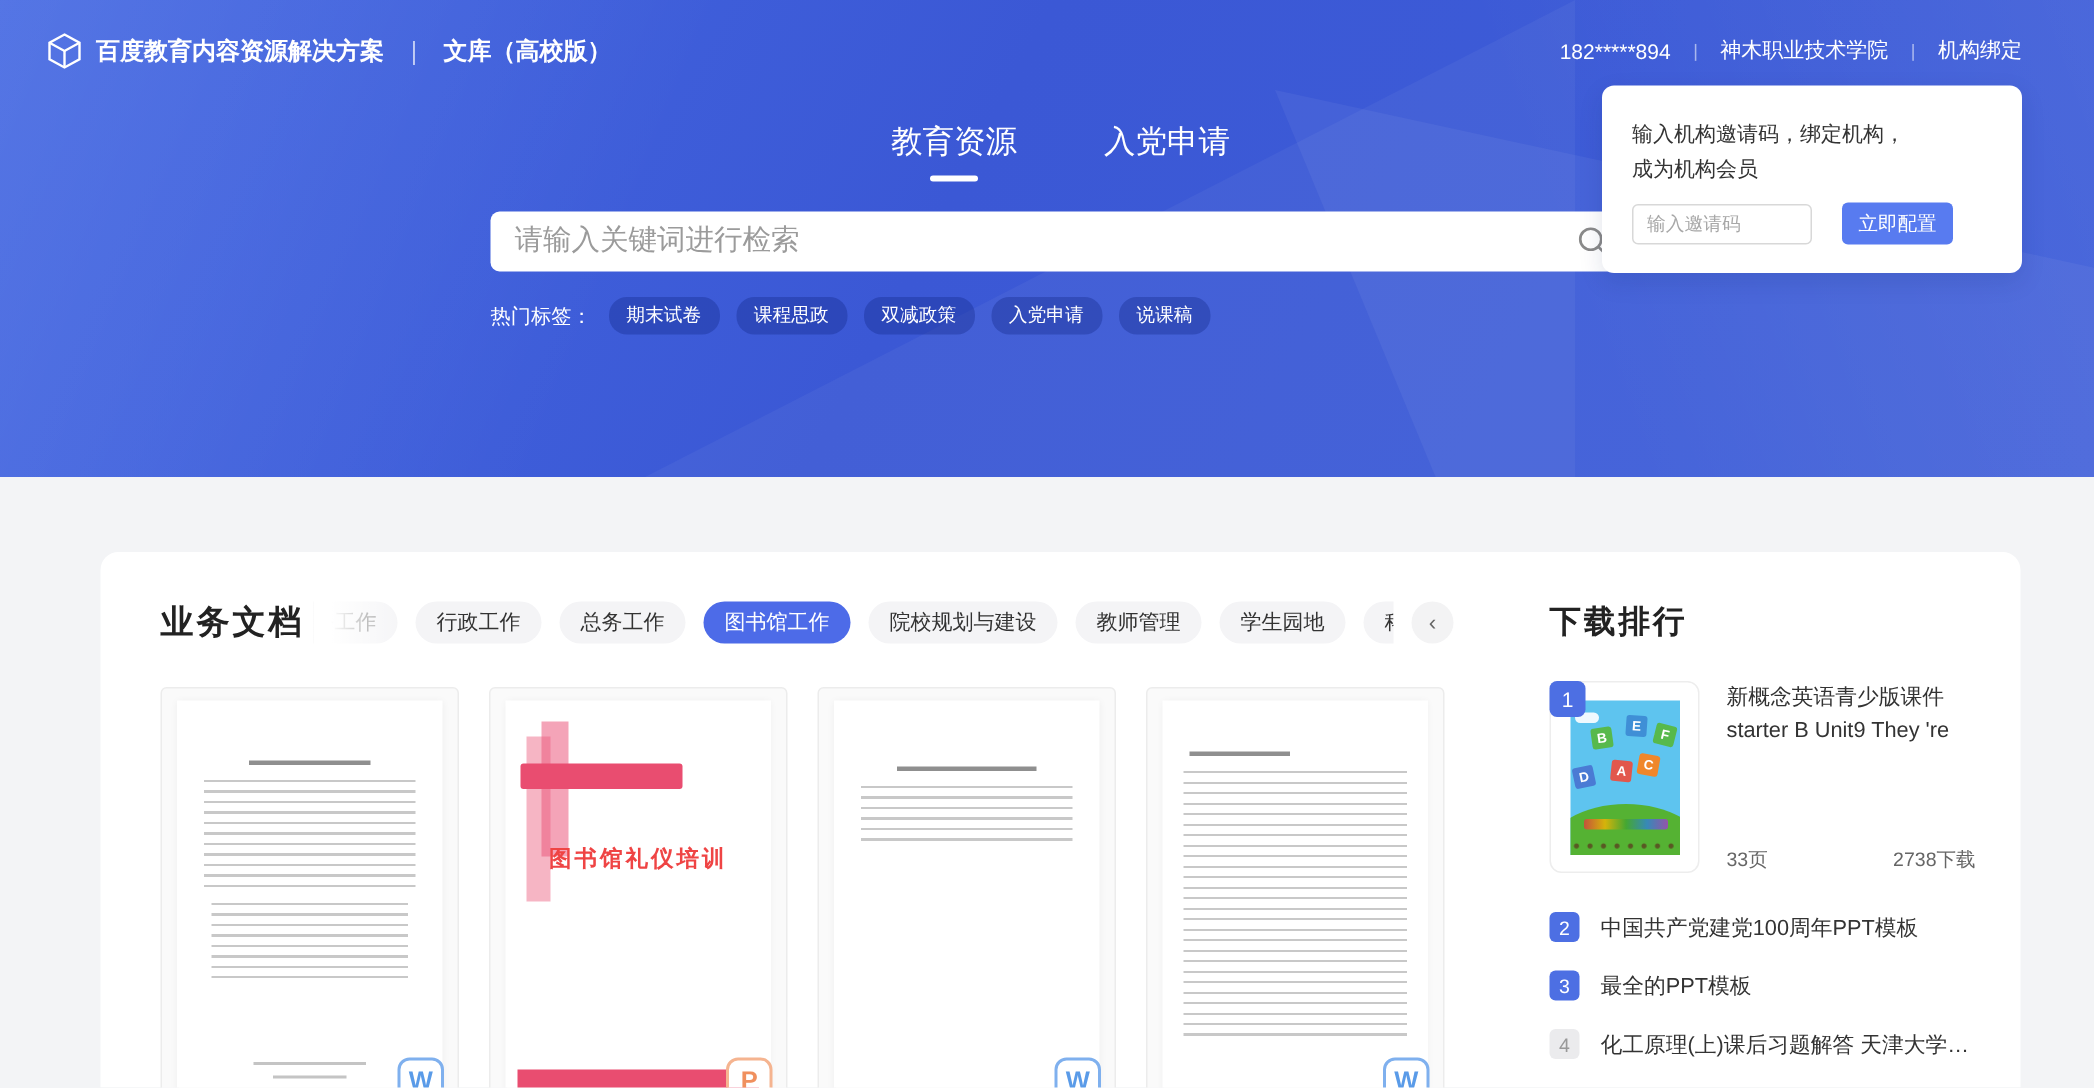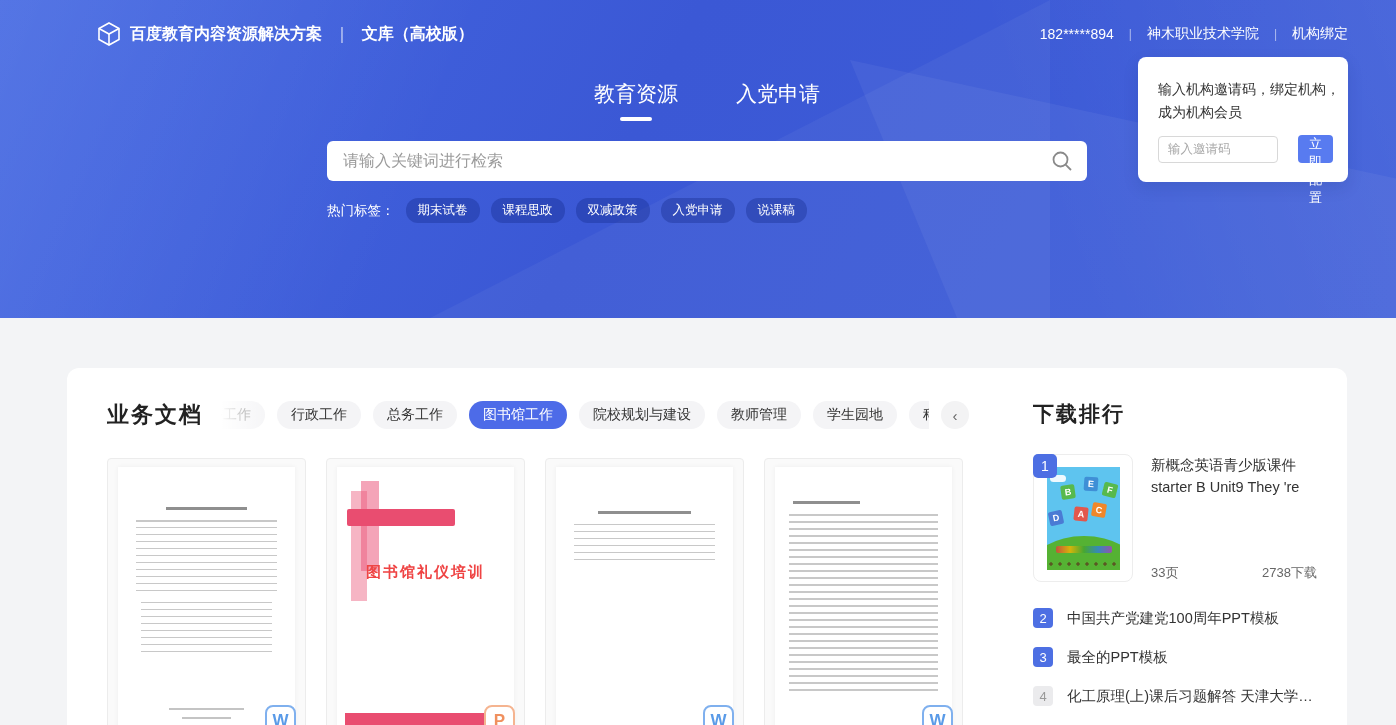--- a/index.html
+++ b/index.html
@@ -12,47 +12,47 @@
   .hero-deco { position:absolute; inset:0; pointer-events:none;
     background:
       linear-gradient(112deg, rgba(255,255,255,0.09) 0%, rgba(255,255,255,0) 32%),
       linear-gradient(250deg, rgba(255,255,255,0.07) 0%, rgba(255,255,255,0) 28%);}
   .hero-tri1 { position:absolute; left:430px; top:0; width:620px; height:318px;
     background:rgba(255,255,255,0.045); clip-path:polygon(0 100%,100% 0,100% 100%); }
   .hero-tri2 { position:absolute; left:850px; top:60px; width:560px; height:270px;
     background:rgba(255,255,255,0.05); clip-path:polygon(0 0,100% 45%,100% 100%,20% 100%); }
 
   .topbar { position:relative; display:flex; justify-content:space-between; align-items:center;
-    padding:22px 48px 0 66px; z-index:3;margin-left:32px; }
+    padding:22px 48px 0 32px; z-index:3; }
   .brand { display:flex; align-items:center; gap:10px; font-size:16px; font-weight:bold; }
   .brand-divider { font-weight:normal; opacity:.85; margin:0 2px; }
   .account-area { display:flex; align-items:center; gap:15px; font-size:14px; }
   .account-link { text-underline-offset:3px; cursor:pointer; }
   .hdr-sep { opacity:.55; font-size:12px; }
   .hdr-link { cursor:pointer; }
 
   .hero-center { position:relative; width:760px; margin:34px 0 0 327px; z-index:2; }
   .hero-tabs { display:flex; gap:58px; justify-content:center; font-size:21px; }
   .hero-tab { cursor:pointer; text-align:center; }
   .tab-bar { width:32px; height:4px; border-radius:2px; margin:9px auto 0; background:transparent; }
   .hero-tab.active .tab-bar { background:#fff; }
 
   .search-row { margin-top:20px; position:relative; }
   .search-input { width:100%; height:40px; border:none; border-radius:6px; outline:none;
-    padding:0 46px 0 16px; font-size:16px; color:#6d28d9;
-    font-family:Liberation Sans, sans-serif; }
+    padding:0 46px 0 16px; font-size:19px; color:#6d28d9;
+    font-family:Liberation Mono, monospace; }
   .search-input::placeholder { color:#9b9b9b; }
   .search-icon { position:absolute; right:13px; top:8px; width:24px; height:24px; cursor:pointer; }
 
   .tags-row { margin-top:17px; display:flex; align-items:center; gap:11px; }
   .hot-label { font-size:13.5px; }
   .tag-pill { background:rgba(16,36,132,0.33); padding:4px 12px; border-radius:12px;
     font-size:12.5px; cursor:pointer; white-space:nowrap; }
 
-  .invite-card { position:absolute; top:57px; right:48px; width:210px; height:125px;
+  .invite-card { position:absolute; top:57px; right:48px; width:280px; height:125px;
     background:#fff; border-radius:8px; box-shadow:0 6px 16px rgba(10,30,90,.12);
     padding:21px 20px 0; color:#333; z-index:4; }
   .invite-msg { font-size:14px; line-height:1.65; width:186px; }
   .invite-row { margin-top:11px; display:flex; gap:20px; align-items:center; }
   .invite-input { width:120px; height:27px; border:1px solid #d8d8d8; border-radius:4px;
     padding:0 9px; font-size:12.5px; outline:none; color:#333;
     font-family:"Liberation Sans","DejaVu Sans",sans-serif; }
   .invite-input::placeholder { color:#a8a8a8; }
   .invite-btn { background:#587BF0; color:#fff; border:none; border-radius:4px;
     font-size:13px; height:28px; padding:0 11px; cursor:pointer;

